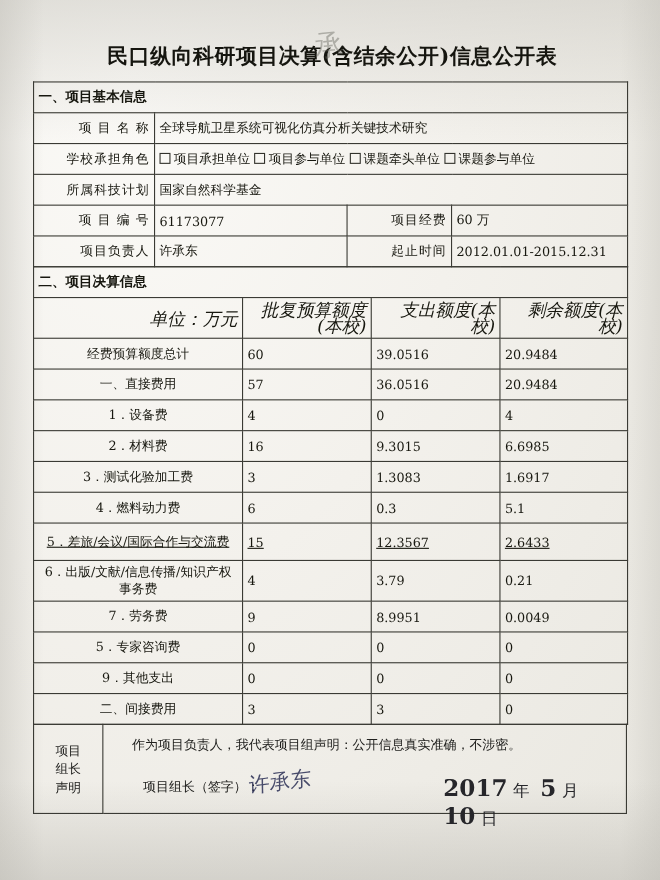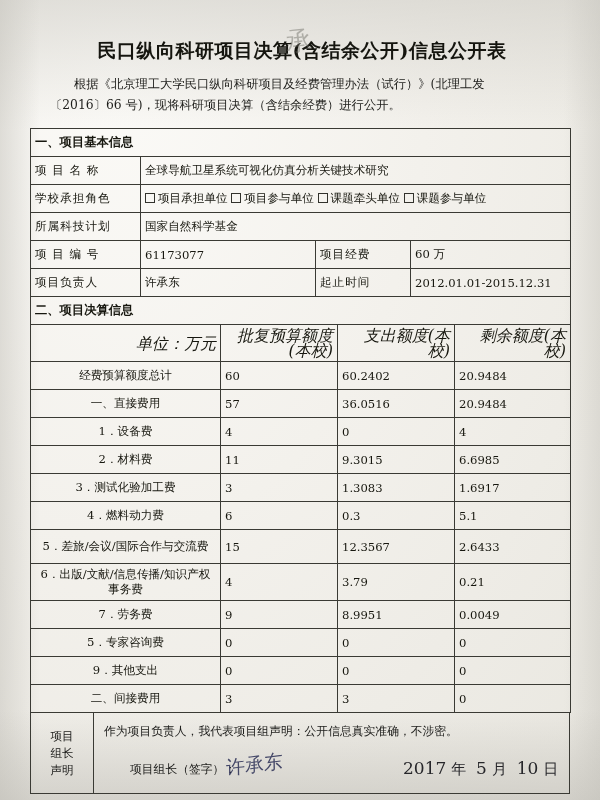--- a/index.html
+++ b/index.html
@@ -110,39 +110,39 @@
     vertical-align: middle;
   }
   .sec {
     font-weight: bold;
     font-size: 12.3px;
     text-align: left;
     padding-left: 10px;
     height: 23px;
   }
   .lbl {
-    text-align: left;
+    text-align: right;
     letter-spacing: 1px;
     margin-left: 23px;
   }
   .ctr { }
   .lft { text-align: left; padding-left: 10px; margin-top: 15px; }
   .headcell {
     text-align: right;
     font-size: 16px;
     line-height: 15px;
     height: 38px;
     font-style: italic;
   }
   .rowlabel {
     text-align: center;
     padding-left: 8px;
     line-height: 15px;
   }
-  .tall { height: 34px; }
+  .tall { height: 34px; text-decoration: underline; }
   .taller { height: 36px; }
 
   .checkline {
     letter-spacing: 0px;
   }
   .box {
     display: inline-block;
     width: 8px; height: 8px;
     border: 1px solid #32322c;
     margin-right: 3px;
@@ -168,20 +168,21 @@
     padding: 6px 2px;
     font-size: 11.6px;
   }
   .state-body {
     padding: 8px 10px 6px 10px;
     height: 66px;
     position: relative;
   }
   .state-line1 {
     font-size: 11.8px;
+    margin-left: 16px;
     margin-bottom: 22px;
   }
   .sign-row {
     font-size: 11.8px;
     margin-left: 26px;
     position: relative;
     height: 22px;
   }
   .sig {
     position: absolute;
@@ -195,22 +196,23 @@
   }
   .date-hand {
     position: absolute;
     left: 268px;
     top: -4px;
     font-family: "DejaVu Serif", serif;
     font-size: 15px;
     color: #26262a;
   }
   .date-hand span.n {
-    font-size: 17px;
+    font-size: 21px;
     padding: 0 5px;
+    font-weight: bold;
   }
 
   .handval {
     font-family: "DejaVu Serif", serif;
   }
 </style>
 </head>
 <body>
 
 <div id="paper">
@@ -218,24 +220,20 @@
   <div class="shade-left"></div>
   <div class="shade-right"></div>
   <div class="shade-bottom"></div>
 
   <div class="doc">
 
     <div class="stamp">承</div>
 
     <h1 class="title">民口纵向科研项目决算(含结余公开)信息公开表</h1>
 
-    <p class="intro">
-      <span>根据《北京理工大学民口纵向科研项目及经费管理办法（试行）》(北理工发</span>
-      <span class="l2">〔2016〕66 号)，现将科研项目决算（含结余经费）进行公开。</span>
-    </p>
 
     <table class="sheet">
       <colgroup>
         <col style="width:110px">
         <col style="width:175px">
         <col style="width:95px">
         <col style="width:160px">
       </colgroup>
       <tbody>
           <tr>
@@ -287,38 +285,38 @@
       <tr>
         <td class="headcell">单位：万元</td>
         <td class="headcell">批复预算额度(本校)</td>
         <td class="headcell">支出额度(本校)</td>
         <td class="headcell">剩余额度(本校)</td>
       </tr>
 
       <tr>
         <td class="rowlabel" style="text-align:center;">经费预算额度总计</td>
         <td class="ctr">60</td>
-        <td class="ctr">60.2402</td>
+        <td class="ctr">39.0516</td>
         <td class="ctr">20.9484</td>
       </tr>
       <tr>
         <td class="rowlabel">一、直接费用</td>
         <td class="ctr">57</td>
         <td class="ctr">36.0516</td>
         <td class="ctr">20.9484</td>
       </tr>
       <tr>
         <td class="rowlabel">1．设备费</td>
         <td class="ctr">4</td>
         <td class="ctr">0</td>
         <td class="ctr">4</td>
       </tr>
       <tr>
         <td class="rowlabel">2．材料费</td>
-        <td class="ctr">11</td>
+        <td class="ctr">16</td>
         <td class="ctr">9.3015</td>
         <td class="ctr">6.6985</td>
       </tr>
       <tr>
         <td class="rowlabel">3．测试化验加工费</td>
         <td class="ctr">3</td>
         <td class="ctr">1.3083</td>
         <td class="ctr">1.6917</td>
       </tr>
       <tr>

